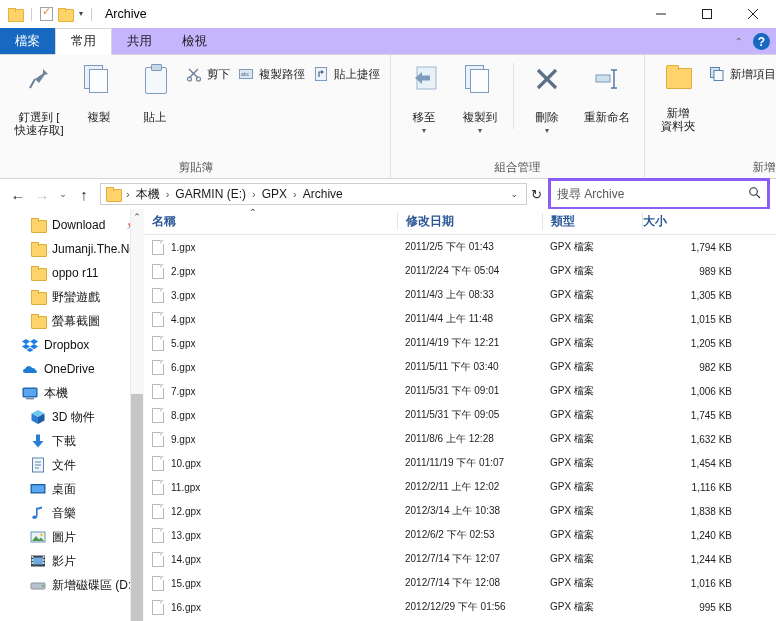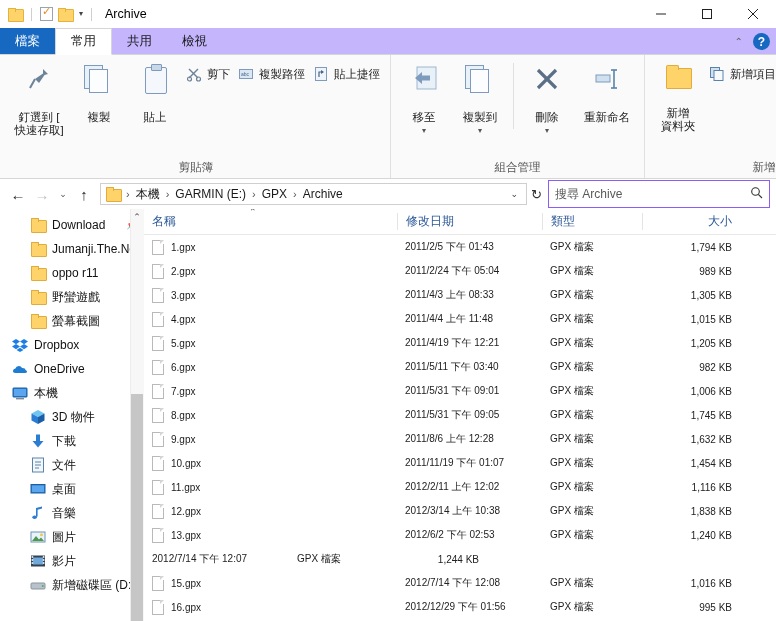--- a/index.html
+++ b/index.html
@@ -174,35 +174,35 @@
   .addrbox {
     flex: 1; height: 22px; border: 1px solid #cfcfcf; background: #fff;
     display: flex; align-items: center; padding: 0 4px; margin-left: 4px;
     font-size: 12px; color: #1a1a1a; gap: 2px; overflow: hidden;
   }
   .crumb { padding: 0 3px; white-space: nowrap; }
   .crumb-sep { color: #555; font-size: 11px; padding: 0 1px; }
   .addr-caret { margin-left: auto; font-size: 9px; color: #444; padding: 0 4px; }
   .refresh { font-size: 13px; color: #333; padding: 0 6px 0 4px; }
   .searchbox {
-    width: 222px; height: 22px; border: 1px solid #8b5cf6; background: #fff;
+    width: 222px; height: 22px; border: 3px solid #8b5cf6; background: #fff;
     display: flex; align-items: center; padding: 13px 6px;
     font-size: 12px; color: #444;
   }
   .searchbox .mag { margin-left: auto; font-size: 12px; color: #333; }
 
   
   .content { display: flex; height: 436px; }
   .sidebar {
     width: 144px; background: #ffffff; padding-top: 4px;
     overflow: hidden; position: relative; flex: none;
   }
   .sb-item {
     height: 24px; display: flex; align-items: center; gap: 6px;
-    padding-left: 12px; font-size: 12px; color: #111;
+    padding-left: 22px; font-size: 12px; color: #111;
     white-space: nowrap; position: relative;
   }
   .sb-item.l2 { padding-left: 30px; }
   .sb-item .pin { margin-left: auto; font-size: 9px; color: #888; padding-right: 6px; }
   .sb-icon { width: 16px; height: 16px; flex: none; position: relative; }
   .folder-ico { width: 16px; height: 14px; position: relative; }
   .folder-ico::before {
     content: ""; position: absolute; left: 1px; top: 2px; width: 14px; height: 11px;
     background: #fdd36a; border: 1px solid #e0ad3c; border-radius: 0 1px 1px 1px;
   }
@@ -223,25 +223,25 @@
     position: absolute; right: 1px; top: 2px; width: 12px; height: 12px;
     font-size: 9px; color: #444; text-align: center; line-height: 12px;
   }
 
   .filepane { flex: 1; background: #ffffff; overflow: hidden; }
   .colhead {
     height: 26px; display: flex; align-items: center;
     font-size: 12px; color: #2b5797; position: relative;
     border-bottom: 1px solid #e8e8e8;
   }
-  .col { padding-left: 8px; position: relative; }
+  .col { padding-left: 8px; position: relative; font-weight: bold; }
   .col.name  { width: 253px; }
   .col.date  { width: 145px; border-left: 1px solid #e4e4e4; }
   .col.type  { width: 100px; border-left: 1px solid #e4e4e4; }
-  .col.size  { width: 100px; border-left: 1px solid #e4e4e4; text-align: right; padding-right: 10px; padding-left: 0; }
+  .col.size  { width: 100px; border-left: 1px solid #e4e4e4; text-align: left; padding-right: 10px; padding-left: 0; }
   .sortmark {
     position: absolute; left: 105px; top: -6px; font-size: 9px; color: #5a5a5a;
   }
   .row {
     height: 24px; display: flex; align-items: center;
     font-size: 10px; color: #1a1a1a;
   }
   .cell { padding-left: 8px; white-space: nowrap; overflow: hidden; }
   .cell.name { width: 253px; display: flex; align-items: center; gap: 7px; }
   .cell.date { width: 145px; color: #222; }
@@ -786,20 +786,24 @@
         <div class="row">
           <div class="cell name">
             <span class="gpx-ico"></span>
             <span>13.gpx</span>
           </div>
           <div class="cell date">2012/6/2 下午 02:53</div>
           <div class="cell type">GPX 檔案</div>
           <div class="cell size">1,240 KB</div>
         </div>
         <div class="row">
+          <div class="cell name">
+            <span class="gpx-ico"></span>
+            <span>14.gpx</span>
+          </div>
           <div class="cell date">2012/7/14 下午 12:07</div>
           <div class="cell type">GPX 檔案</div>
           <div class="cell size">1,244 KB</div>
         </div>
         <div class="row">
           <div class="cell name">
             <span class="gpx-ico"></span>
             <span>15.gpx</span>
           </div>
           <div class="cell date">2012/7/14 下午 12:08</div>

